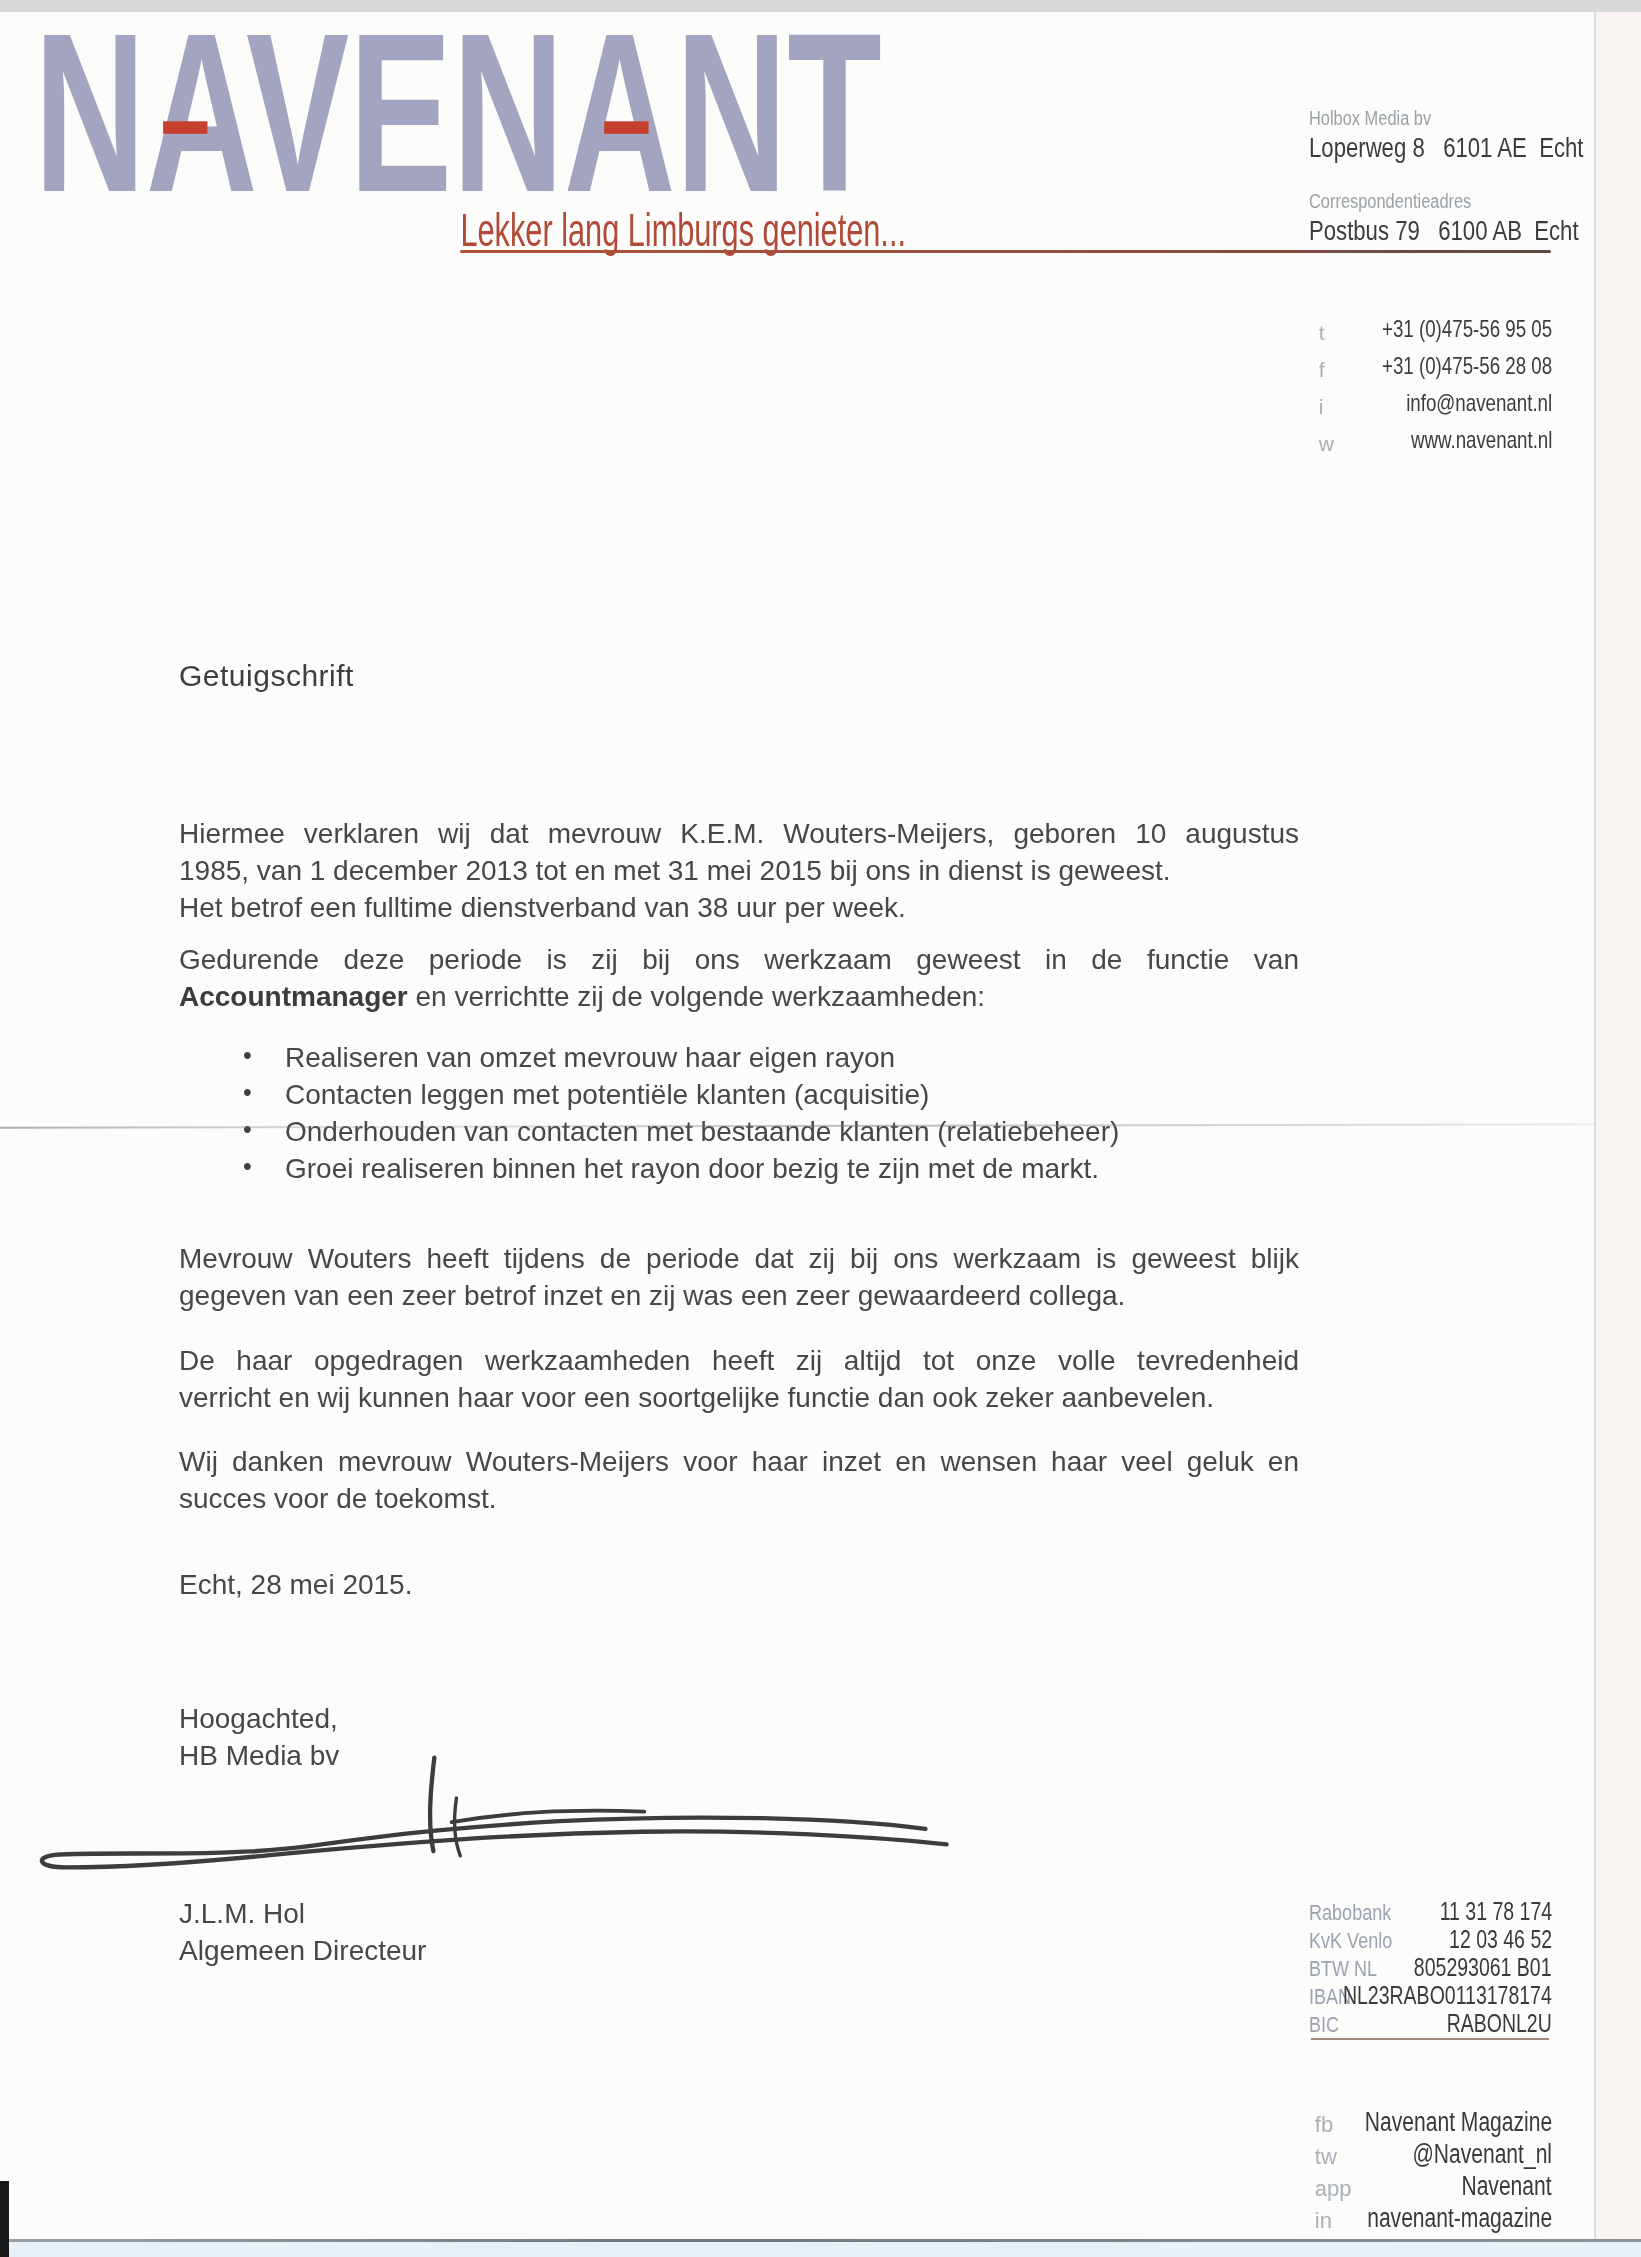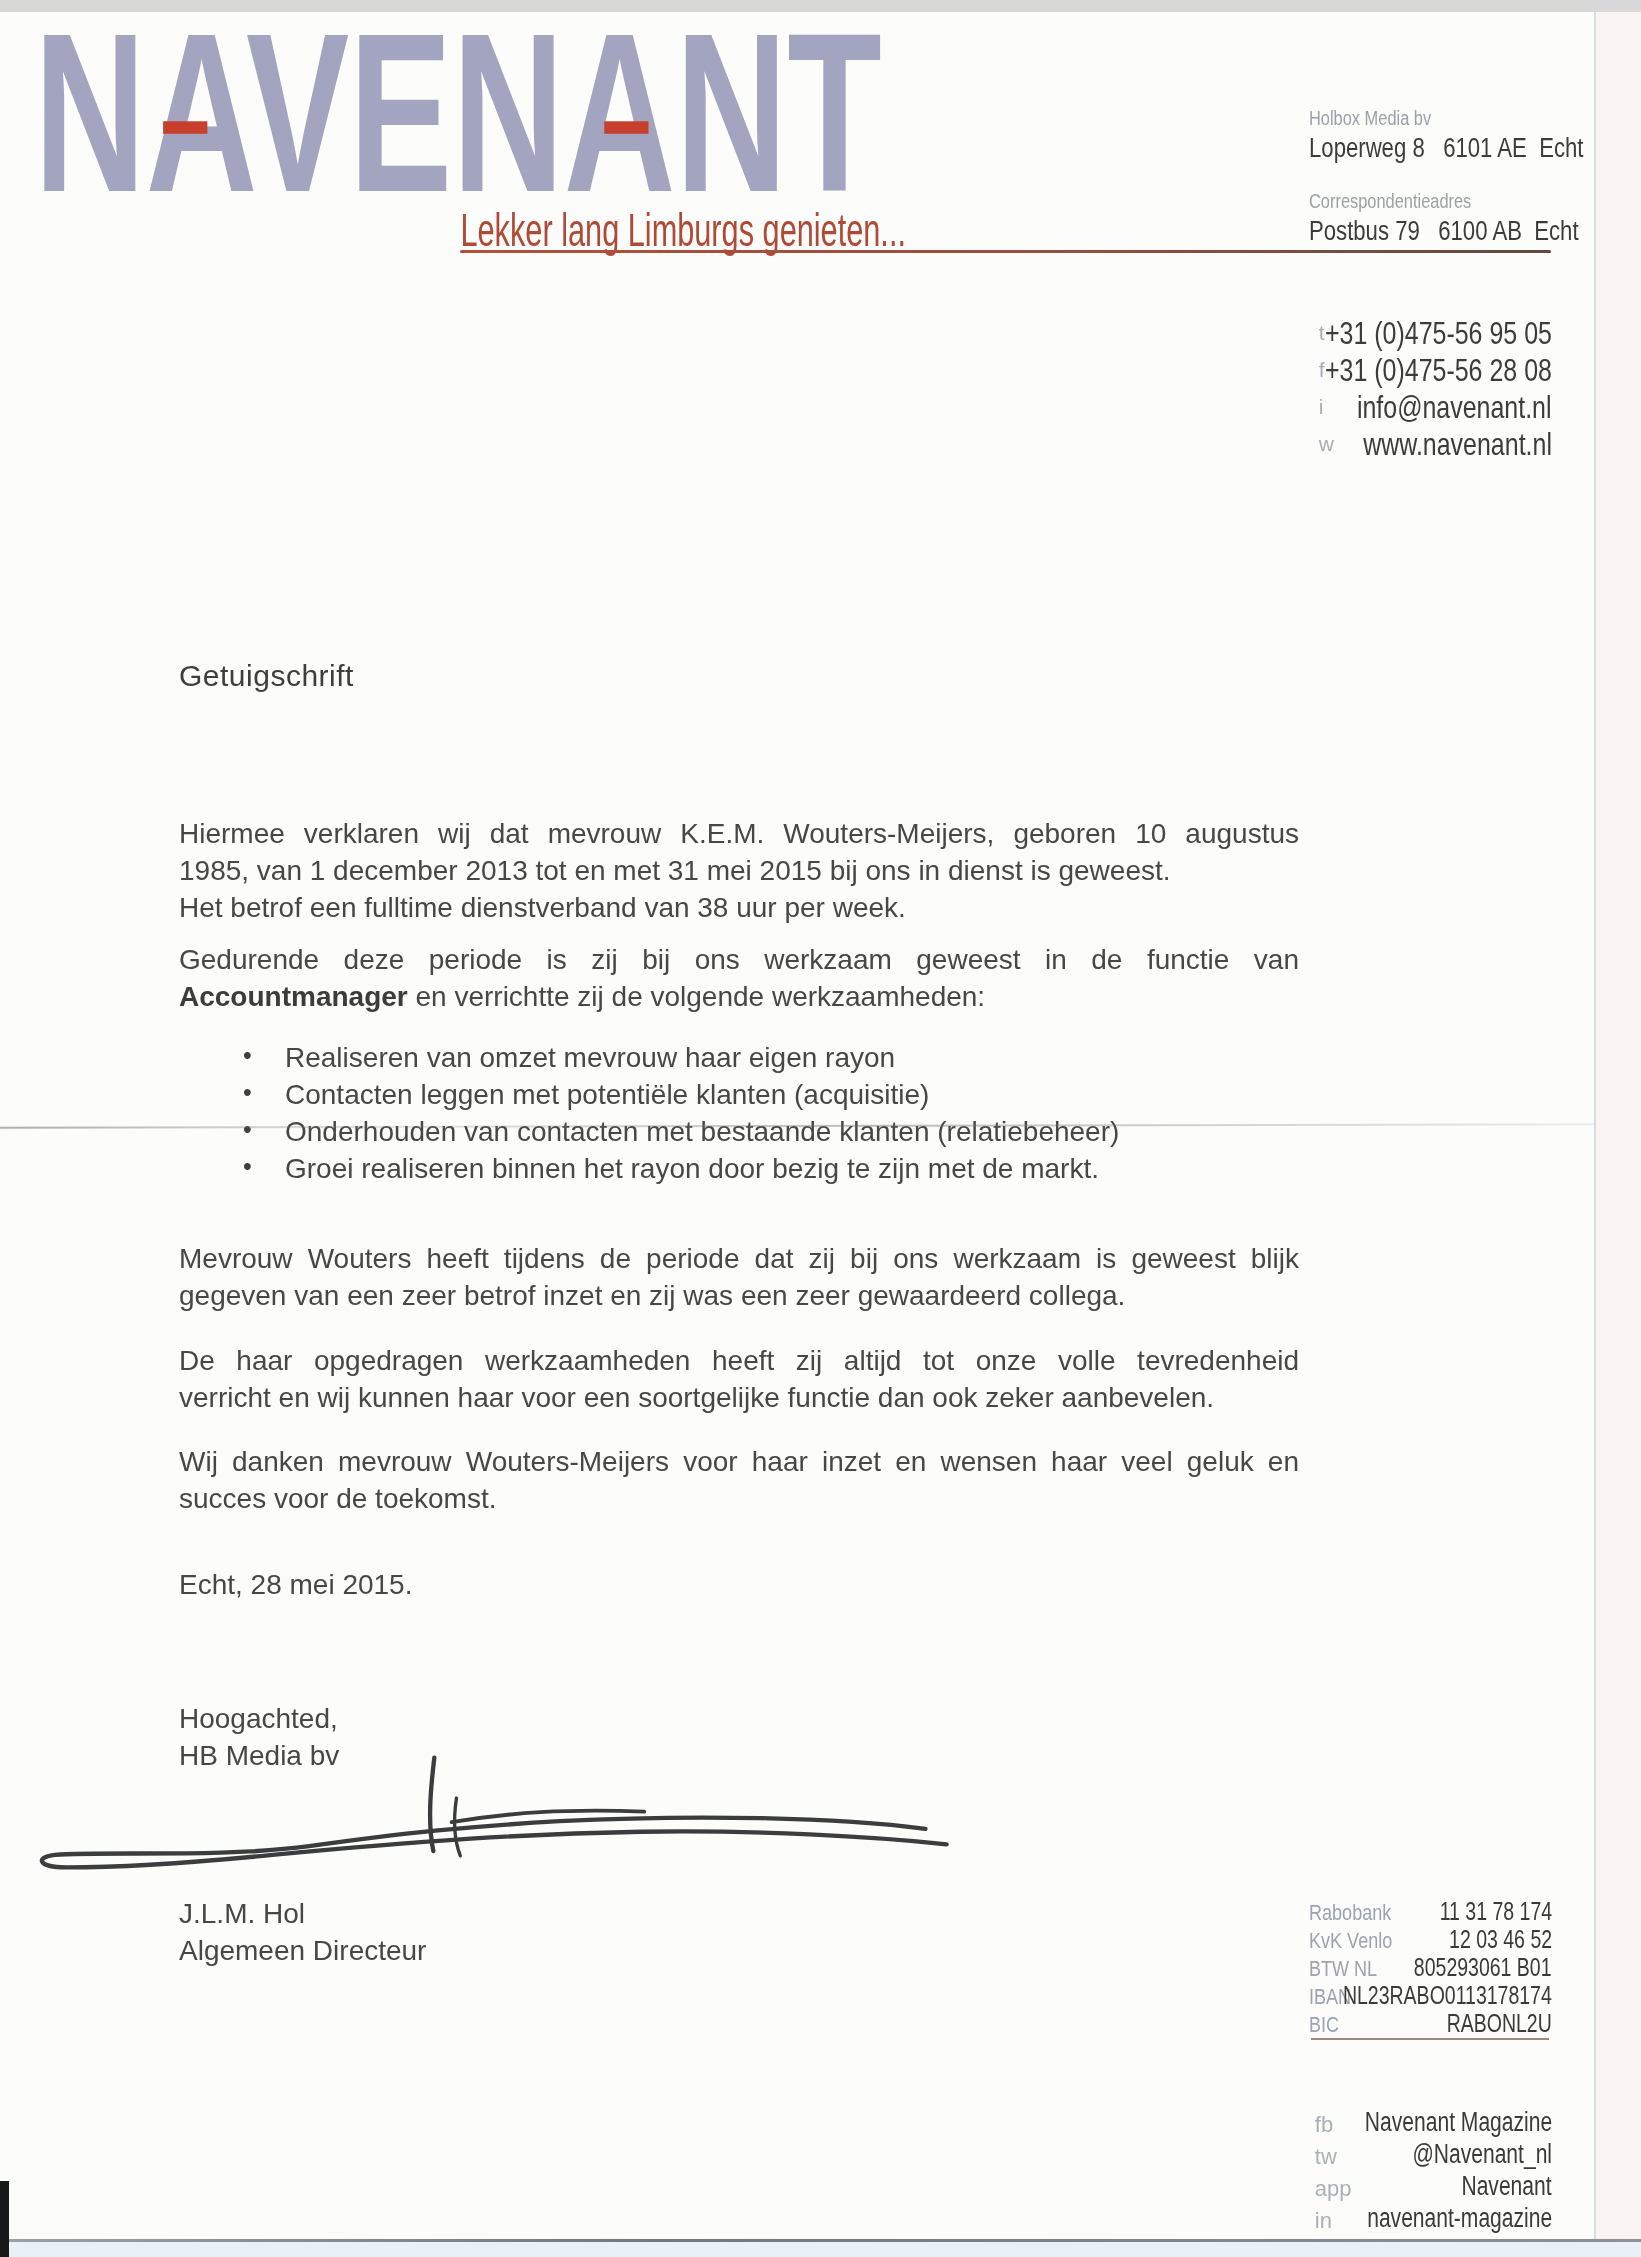--- a/index.html
+++ b/index.html
@@ -21,21 +21,21 @@
 
   
   .rcol { left:1309px; width:243px; }
   .lab-sm { font-size:20px; color:#9ba1a9; }
   .val-lg { font-size:27px; color:#3c3c3c; }
   .sqL { display:inline-block; transform:scaleX(0.82); transform-origin:0 50%; white-space:pre; }
   .sqR { display:inline-block; transform:scaleX(0.78); transform-origin:100% 50%; white-space:pre; }
 
   .crow { position:relative; height:37px; }
   .crow .lab { position:absolute; left:9.7px; top:5.8px; font-size:21px; color:#a9aeb6; }
-  .crow .val { position:absolute; right:0; top:0; font-size:32px; color:#3c3c3c; }
+  .crow .val { position:absolute; right:0; top:0; font-size:24px; color:#3c3c3c; }
 
   .brow { position:relative; height:28px; }
   .brow .lab { position:absolute; left:0; top:2.9px; font-size:22px; color:#9ca2b0; }
   .brow .val { position:absolute; right:0; top:0; font-size:25px; color:#3a3a3a; }
 
   .srow { position:relative; height:32px;text-align:center; }
   .srow .lab { position:absolute; left:5.8px; top:4.8px; font-size:22px; color:#aab0b8; }
   .srow .val { position:absolute; right:0; top:0; font-size:27px; color:#3a3a3a; }
 
   .footer-rule {

